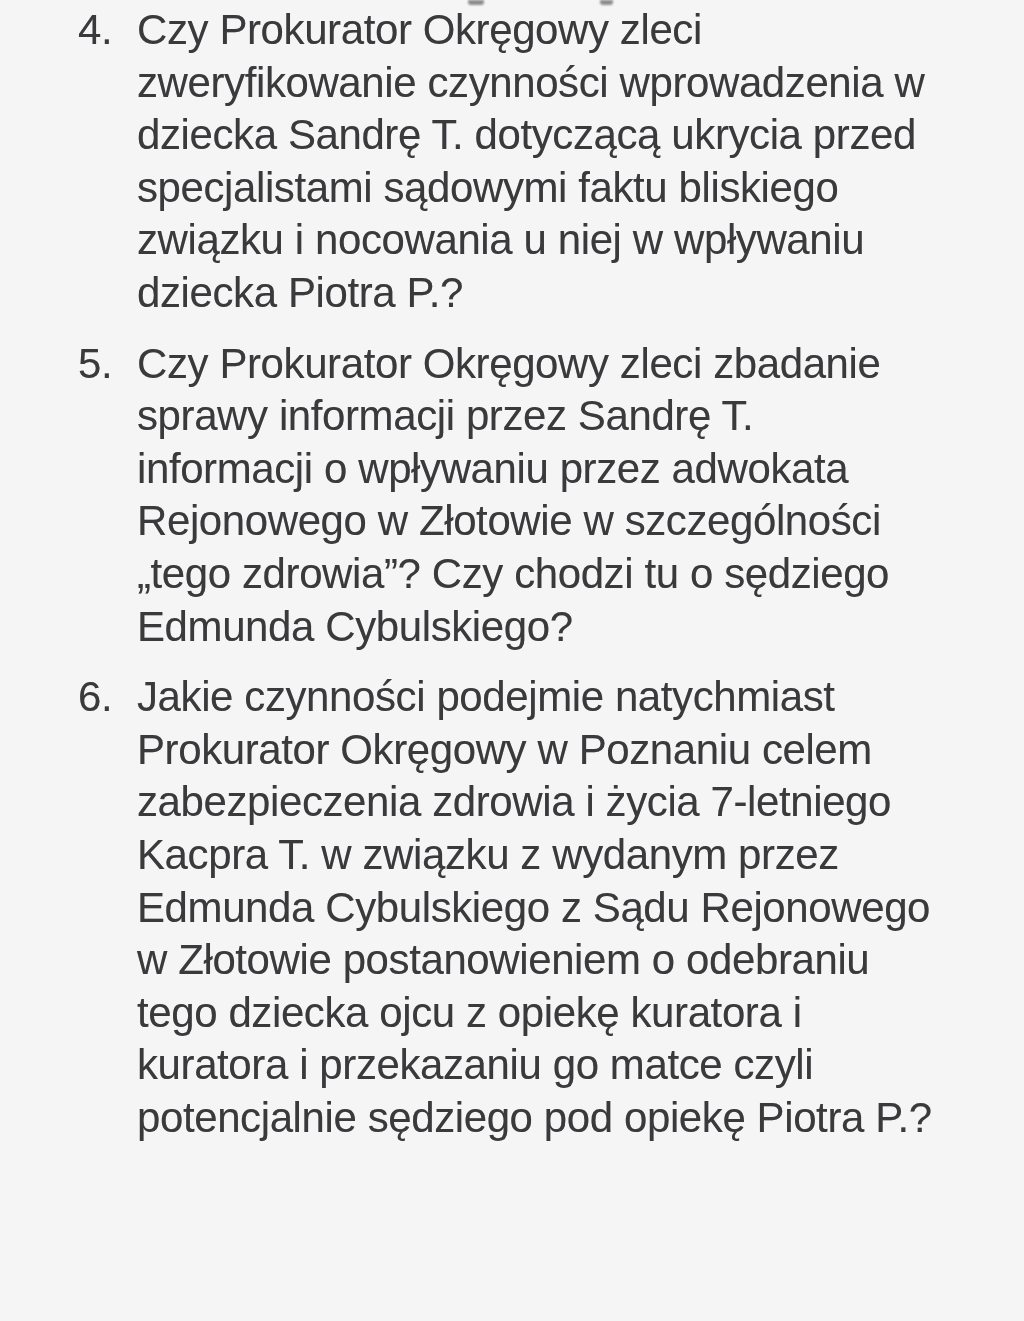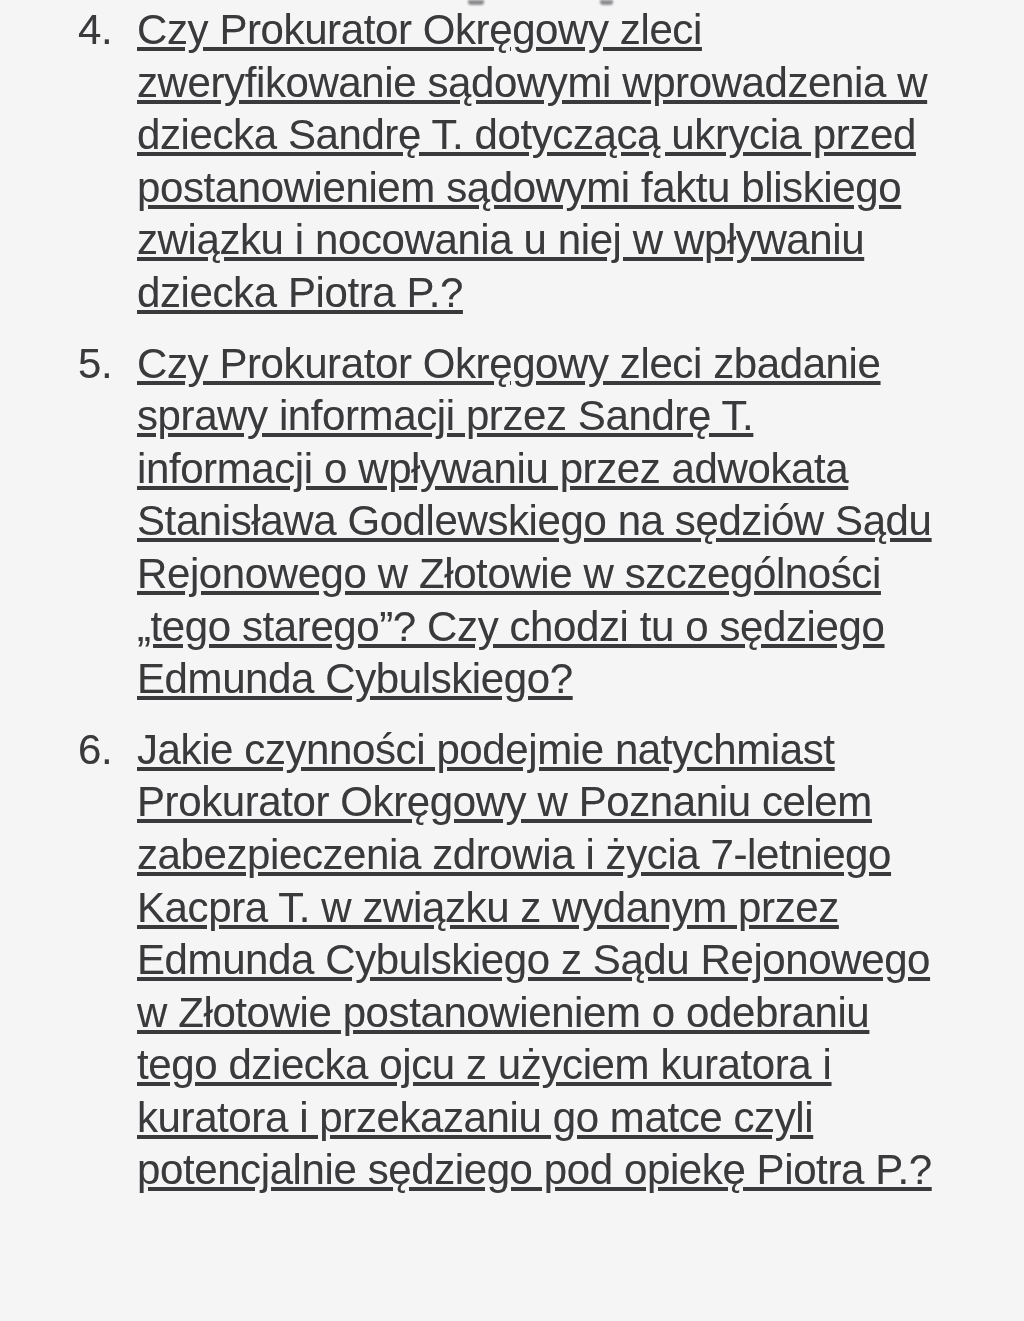--- a/index.html
+++ b/index.html
@@ -53,67 +53,65 @@
     margin-top: 18px;
   }
   .num {
     position: absolute;
     left: 78px;
     top: 0;
     line-height: 52.6px;
   }
   .line {
     white-space: nowrap;
-    text-decoration: underline;
   }
 </style>
 </head>
 <body>
 
 <div class="page">
 
   <div class="remnant r1"></div>
   <div class="remnant r2"></div>
 
   <div class="doc">
 
     <div class="item">
       <div class="num">4.</div>
       <div class="lines">
         <div class="line">Czy Prokurator Okręgowy zleci</div>
-        <div class="line">zweryfikowanie sądowymi wprowadzenia w</div>
+        <div class="line">zweryfikowanie czynności wprowadzenia w</div>
         <div class="line">dziecka Sandrę T. dotyczącą ukrycia przed</div>
-        <div class="line">postanowieniem sądowymi faktu bliskiego</div>
+        <div class="line">specjalistami sądowymi faktu bliskiego</div>
         <div class="line">związku i nocowania u niej w wpływaniu</div>
         <div class="line">dziecka Piotra P.?</div>
       </div>
     </div>
 
     <div class="item">
       <div class="num">5.</div>
       <div class="lines">
         <div class="line">Czy Prokurator Okręgowy zleci zbadanie</div>
         <div class="line">sprawy informacji przez Sandrę T.</div>
         <div class="line">informacji o wpływaniu przez adwokata</div>
-        <div class="line">Stanisława Godlewskiego na sędziów Sądu</div>
         <div class="line">Rejonowego w Złotowie w szczególności</div>
-        <div class="line">„tego starego”? Czy chodzi tu o sędziego</div>
+        <div class="line">„tego zdrowia”? Czy chodzi tu o sędziego</div>
         <div class="line">Edmunda Cybulskiego?</div>
       </div>
     </div>
 
     <div class="item">
       <div class="num">6.</div>
       <div class="lines">
         <div class="line">Jakie czynności podejmie natychmiast</div>
         <div class="line">Prokurator Okręgowy w Poznaniu celem</div>
         <div class="line">zabezpieczenia zdrowia i życia 7-letniego</div>
         <div class="line">Kacpra T. w związku z wydanym przez</div>
         <div class="line">Edmunda Cybulskiego z Sądu Rejonowego</div>
         <div class="line">w Złotowie postanowieniem o odebraniu</div>
-        <div class="line">tego dziecka ojcu z użyciem kuratora i</div>
+        <div class="line">tego dziecka ojcu z opiekę kuratora i</div>
         <div class="line">kuratora i przekazaniu go matce czyli</div>
         <div class="line">potencjalnie sędziego pod opiekę Piotra P.?</div>
       </div>
     </div>
 
   </div>
 </div>
 
 </body></html>

